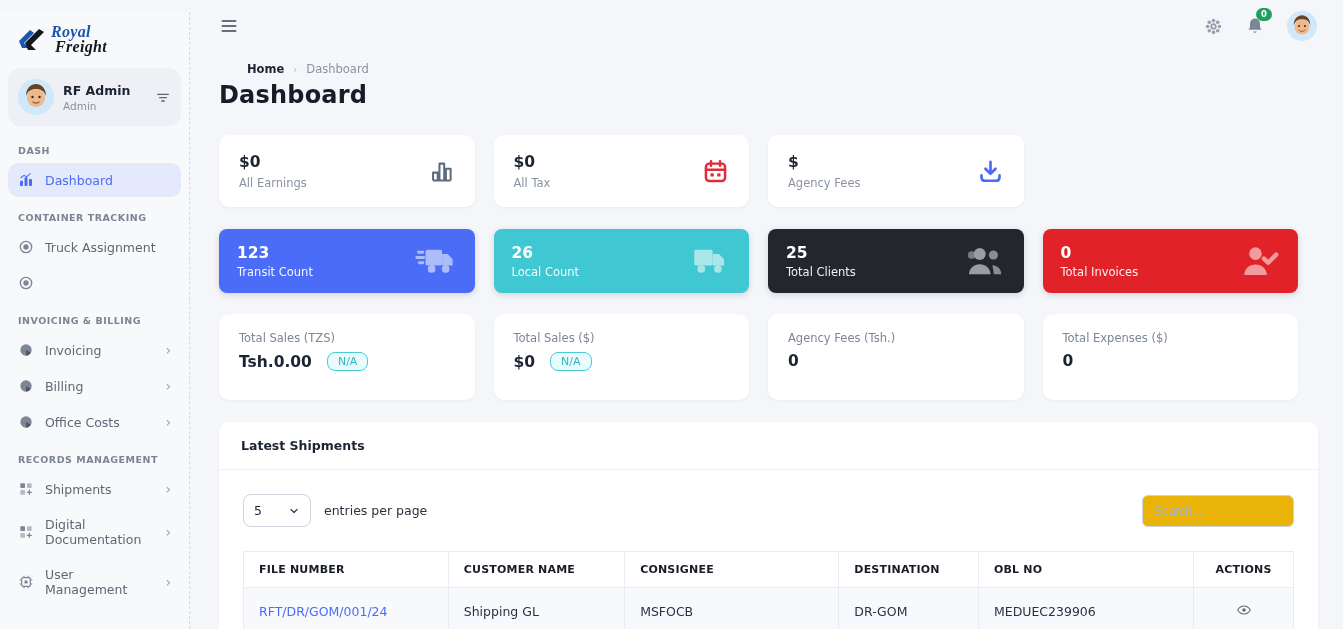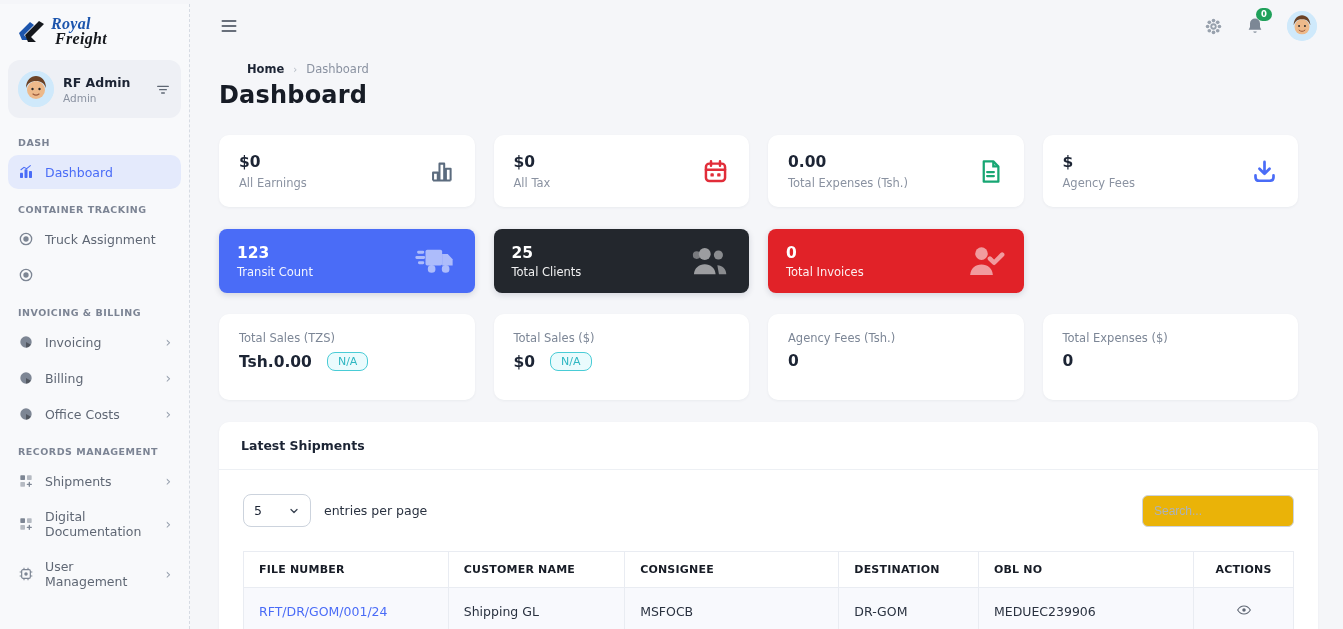--- a/index.html
+++ b/index.html
@@ -4,21 +4,21 @@
 <style>
   * { box-sizing: border-box; }
   html,body { margin:0; padding:0; }
   body {
     width:1343px; height:629px; overflow:hidden;
     background:#f5f6f9;
     font-family:"DejaVu Sans","Liberation Sans",sans-serif;
     color:#1c2434; font-size:13px;
   }
   
-  .sidebar { position:fixed; left:0; top:4px; bottom:0; width:190px;
+  .sidebar { position:fixed; left:0; top:12px; bottom:0; width:190px;
     background:#f8f9fb; border-right:1px dashed #d6dbe3; z-index:5; }
   .logo-row { display:flex; align-items:center; gap:5px; padding:12px 8px 6px 16px; }
   .logo-text { font-family:"Liberation Serif","DejaVu Serif",serif; font-style:italic;
     font-weight:700; font-size:16px; line-height:.95; letter-spacing:.3px; }
   .logo-l1 { color:#1c55ad; display:block; }
   .logo-l2 { color:#15181d; display:block; padding-left:4px; }
   .profile-card { margin:8px 8px 2px; background:#eef0f5; border-radius:12px;
     padding:11px 10px; display:flex; align-items:center; gap:9px; }
   .avatar { width:36px; height:36px; border-radius:50%; background:#cfe9fb; overflow:hidden; flex:none; }
   .profile-name { font-size:12.5px; font-weight:700; color:#1c2434; }
@@ -309,33 +309,20 @@
             <svg viewBox="0 0 24 24" width="100%" height="100%">
               <rect x="3.5" y="5" width="17" height="15.5" rx="3" stroke="currentColor" stroke-width="2.2" fill="none"></rect>
               <path d="M8 2.8v4M16 2.8v4M3.5 10.5h17" stroke="currentColor" stroke-width="2.2" stroke-linecap="round"></path>
               <rect x="7.5" y="13.5" width="3" height="3" rx=".8" fill="currentColor"></rect>
               <rect x="13.5" y="13.5" width="3" height="3" rx=".8" fill="currentColor"></rect>
             </svg>
           </span>
         </div>
         <div class="stat-card">
           <span>
-            <div class="stat-value">0.00</div>
-            <div class="stat-label">Total Expenses (Tsh.)</div>
-          </span>
-          <span class="stat-icon" style="color:#17a673">
-            <svg viewBox="0 0 24 24" width="100%" height="100%">
-              <path d="M6 3h8.5L19 7.5V21H6z" stroke="currentColor" stroke-width="2" fill="none" stroke-linejoin="round"></path>
-              <path d="M14.5 3v4.5H19" stroke="currentColor" stroke-width="2" fill="none"></path>
-              <path d="M9 12.5h6M9 16h6" stroke="currentColor" stroke-width="2" stroke-linecap="round"></path>
-            </svg>
-          </span>
-        </div>
-        <div class="stat-card">
-          <span>
             <div class="stat-value">$</div>
             <div class="stat-label">Agency Fees</div>
           </span>
           <span class="stat-icon" style="color:#4a6cf7">
             <svg viewBox="0 0 24 24" width="100%" height="100%">
               <path d="M12 3.5V14M7.5 9.5l4.5 4.5 4.5-4.5" stroke="currentColor" stroke-width="2.4" fill="none" stroke-linecap="round" stroke-linejoin="round"></path>
               <path d="M4 15.5v1.5c0 2 1.3 3.2 3.3 3.2h9.4c2 0 3.3-1.2 3.3-3.2v-1.5" stroke="currentColor" stroke-width="2.4" fill="none" stroke-linecap="round"></path>
             </svg>
           </span>
         </div>
@@ -346,20 +333,34 @@
             <div class="cc-value">123</div>
             <div class="cc-label">Transit Count</div>
           </span>
           <span class="cc-icon" style="color:#fff">
             <svg viewBox="0 0 24 24" width="100%" height="100%">
               <path d="M2 7h2.5M1 10h4M2.5 13h2" stroke="currentColor" stroke-width="1.6" stroke-linecap="round"></path>
               <rect x="6" y="5.5" width="9.5" height="9" rx="1" fill="currentColor"></rect>
               <path d="M15.5 8h3.2l2.8 3v3.5h-6z" fill="currentColor"></path>
               <circle cx="9.5" cy="16.5" r="2.2" fill="currentColor"></circle>
               <circle cx="17.5" cy="16.5" r="2.2" fill="currentColor"></circle>
+            </svg>
+          </span>
+        </div>
+        <div class="color-card" style="background: rgb(63, 200, 210);">
+          <span>
+            <div class="cc-value">26</div>
+            <div class="cc-label">Local Count</div>
+          </span>
+          <span class="cc-icon" style="color:#fff">
+            <svg viewBox="0 0 24 24" width="100%" height="100%">
+              <rect x="3" y="5.5" width="10.5" height="9" rx="1" fill="currentColor"></rect>
+              <path d="M13.5 8h3.7l2.8 3v3.5h-6.5z" fill="currentColor"></path>
+              <circle cx="7" cy="16.5" r="2.2" fill="currentColor"></circle>
+              <circle cx="16.5" cy="16.5" r="2.2" fill="currentColor"></circle>
             </svg>
           </span>
         </div>
         <div class="color-card" style="background: rgb(35, 39, 45);">
           <span>
             <div class="cc-value">25</div>
             <div class="cc-label">Total Clients</div>
           </span>
           <span class="cc-icon" style="color:#fff">
             <svg viewBox="0 0 24 24" width="100%" height="100%">

